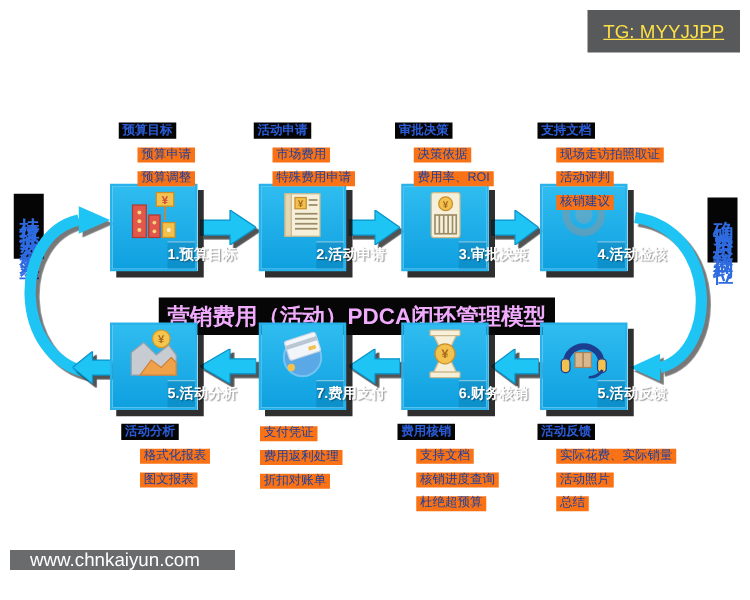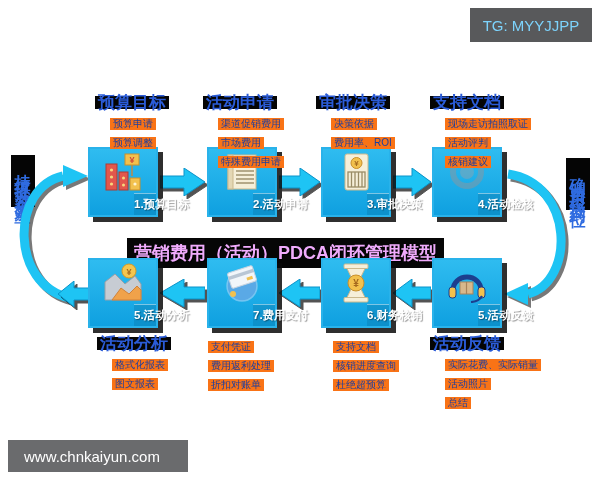--- a/index.html
+++ b/index.html
@@ -1,22 +1,22 @@
 <!DOCTYPE html>
 <html><head>
 <meta charset="utf-8">
 <style>
   html,body{margin:0;padding:0;background:#fff;}
   .stage{position:relative;width:600px;height:480px;background:#ffffff;overflow:hidden;
          font-family:"Liberation Sans","DejaVu Sans",sans-serif;}
 
   
   .tg-badge{position:absolute;left:470px;top:8px;width:122px;height:34px;background:#58595b;
-            color:#7dd3fc;font-size:15px;display:flex;align-items:center;justify-content:center;}
-  .site-badge{position:absolute;left:8px;top:440px;width:180px;height:32px;background:#6a6b6d;
+            color:#fde047;font-size:15px;display:flex;align-items:center;justify-content:center;text-decoration:underline;}
+  .site-badge{position:absolute;left:8px;top:440px;width:180px;height:16px;background:#6a6b6d;
             color:#fff;font-size:15px;display:flex;align-items:center;padding-left:16px;box-sizing:border-box;}
 
   
   .step{position:absolute;width:70px;height:70px;background:linear-gradient(180deg,#2fbcf0,#0fa0e0);
         border:2px solid #29b2ea;box-sizing:border-box;box-shadow:5px 5px 0 rgba(10,10,10,.85);}
   .step .icon-area{height:46px;display:flex;align-items:center;justify-content:center;}
   .step .label{position:absolute;left:0;right:0;bottom:0;height:21px;line-height:21px;text-align:center;
         color:#fff;font-weight:bold;font-size:11.5px;background:rgba(0,70,110,.18);
         border-top:1px solid rgba(255,255,255,.45);text-shadow:1px 1px 1px rgba(0,0,0,.4);white-space:nowrap;margin-left:44px;}
   .b1{left:88px;top:147px;} .b2{left:207px;top:147px;} .b3{left:321px;top:147px;} .b4{left:432px;top:147px;}
@@ -36,21 +36,21 @@
 
   
   .vlabel{position:absolute;writing-mode:vertical-rl;text-orientation:upright;
         background:#050505;color:#2f6be0;font-weight:bold;font-size:16px;
         letter-spacing:5px;padding:6px 3px;line-height:1.1;}
   .vleft{left:11px;top:155px;} .vright{left:566px;top:158px;}
 
   
   .anno{position:absolute;white-space:nowrap;}
   .anno-h span{display:inline-block;background:#050505;color:#2b5cd8;font-weight:bold;
-        font-size:17px;line-height:13px;padding:0 3px;}
+        font-size:10px;line-height:13px;padding:0 3px;}
   .anno-i{margin-left:15px;margin-top:1px;}
   .anno-i span{display:inline-block;background:#f97316;color:#1d3f9f;font-size:10px;
         line-height:11.5px;padding:0 3px;}
   .t1{left:95px;top:94px;} .t2{left:203px;top:94px;} .t3{left:316px;top:94px;} .t4{left:430px;top:94px;}
   .g1{left:97px;top:335px;} .g2{left:193px;top:335px;} .g3{left:318px;top:335px;} .g4{left:430px;top:335px;}
 </style>
 </head>
 <body>
 
 <div class="stage">
@@ -237,21 +237,20 @@
     <div class="label">5.活动反馈</div>
   </div>
 
   <div class="anno t1">
     <div class="anno-h"><span>预算目标</span></div>
     <div class="anno-i"><span>预算申请</span></div>
     <div class="anno-i"><span>预算调整</span></div>
   </div>
   <div class="anno t2">
     <div class="anno-h"><span>活动申请</span></div>
-    <div class="anno-i"><span>渠道促销费用</span></div>
     <div class="anno-i"><span>市场费用</span></div>
     <div class="anno-i"><span>特殊费用申请</span></div>
   </div>
   <div class="anno t3">
     <div class="anno-h"><span>审批决策</span></div>
     <div class="anno-i"><span>决策依据</span></div>
     <div class="anno-i"><span>费用率、ROI</span></div>
   </div>
   <div class="anno t4">
     <div class="anno-h"><span>支持文档</span></div>
@@ -264,20 +263,21 @@
     <div class="anno-h"><span>活动分析</span></div>
     <div class="anno-i"><span>格式化报表</span></div>
     <div class="anno-i"><span>图文报表</span></div>
   </div>
   <div class="anno g2">
     <div class="anno-i"><span>支付凭证</span></div>
     <div class="anno-i"><span>费用返利处理</span></div>
     <div class="anno-i"><span>折扣对账单</span></div>
   </div>
   <div class="anno g3">
+    <div class="anno-h"><span>费用核销</span></div>
     <div class="anno-i"><span>支持文档</span></div>
     <div class="anno-i"><span>核销进度查询</span></div>
     <div class="anno-i"><span>杜绝超预算</span></div>
   </div>
   <div class="anno g4">
     <div class="anno-h"><span>活动反馈</span></div>
     <div class="anno-i"><span>实际花费、实际销量</span></div>
     <div class="anno-i"><span>活动照片</span></div>
     <div class="anno-i"><span>总结</span></div>
   </div>

